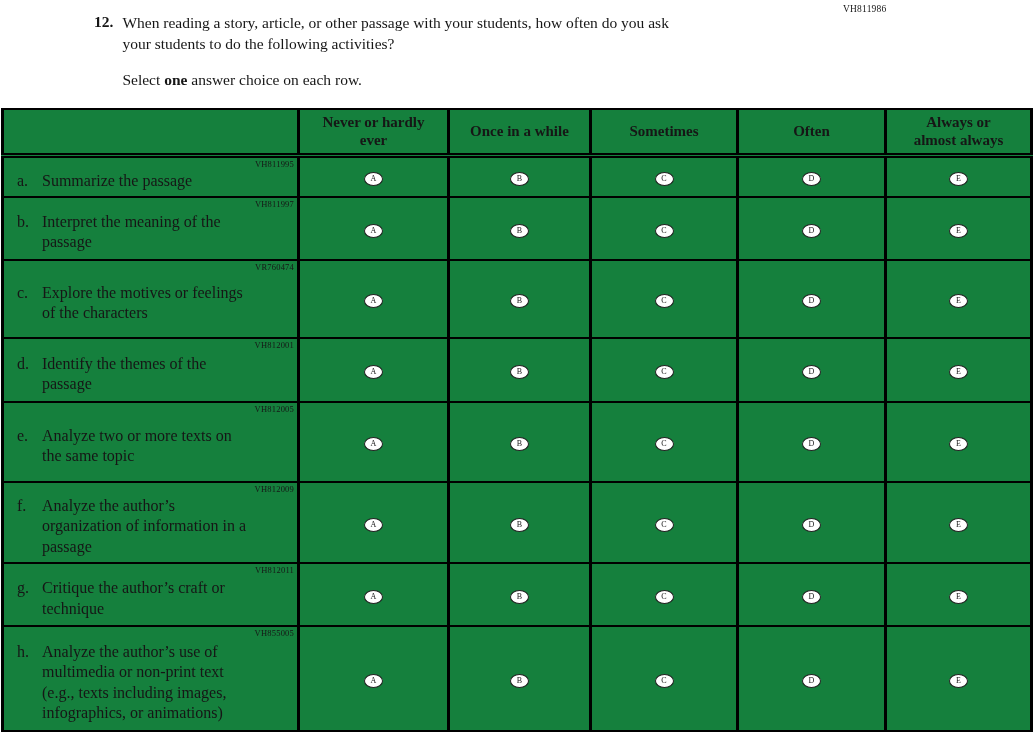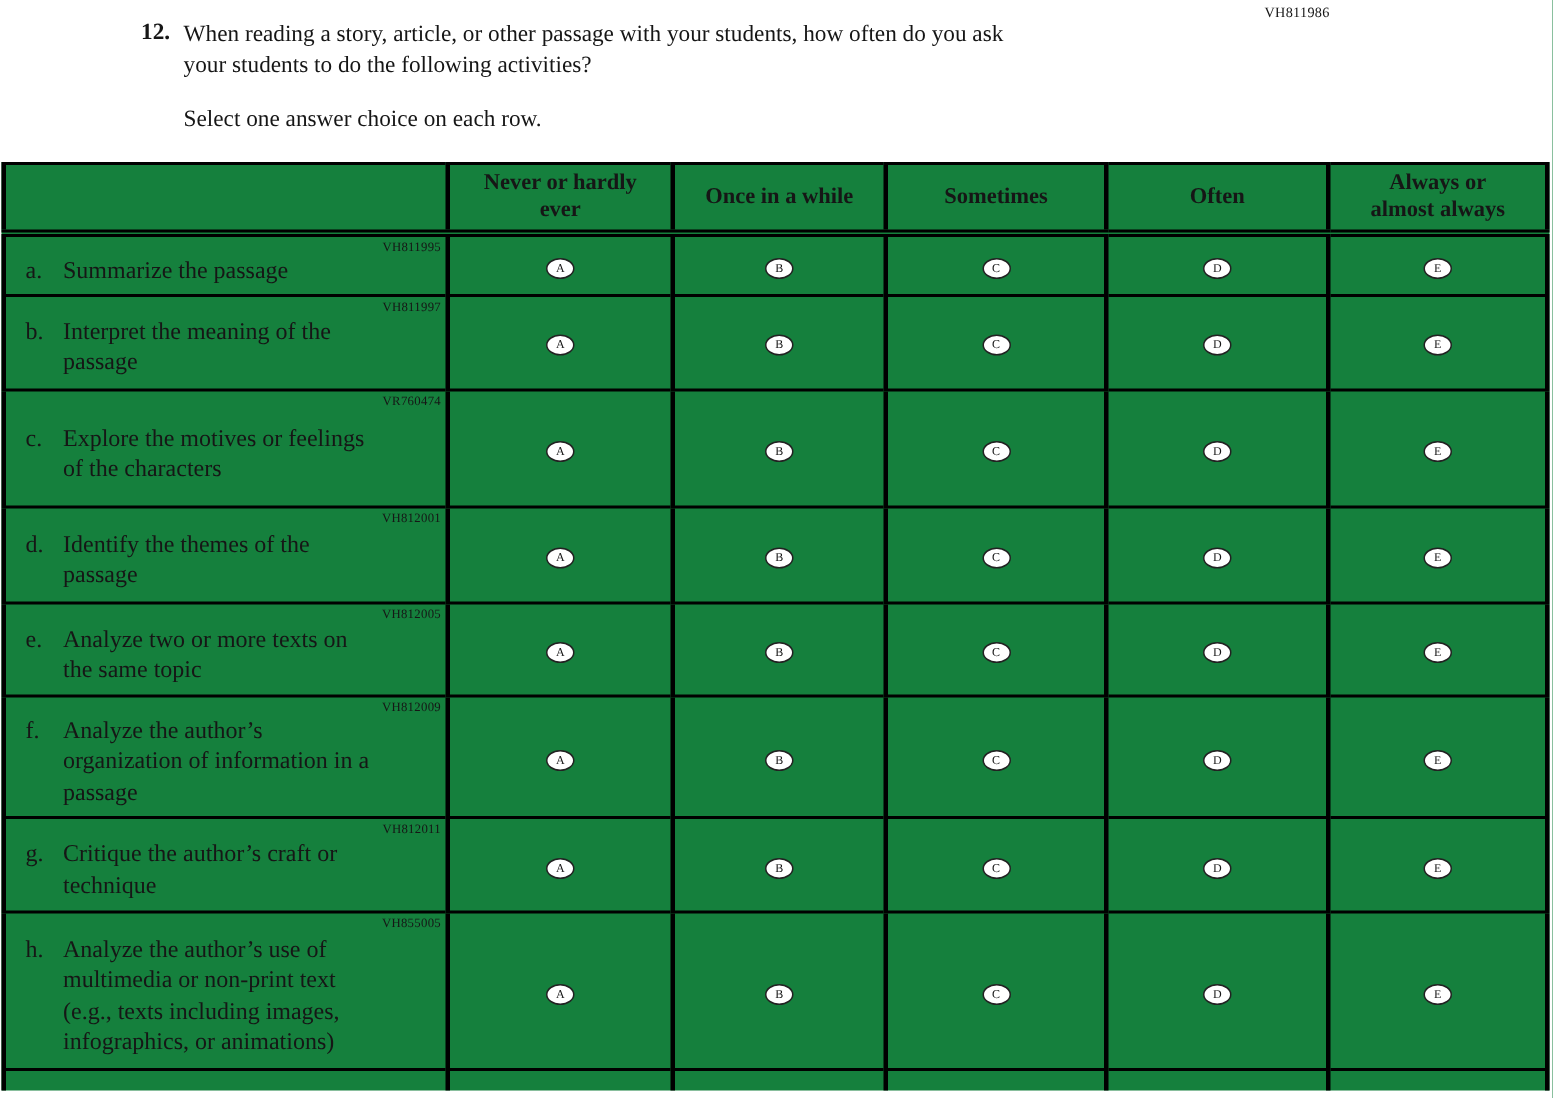--- a/index.html
+++ b/index.html
@@ -7,21 +7,21 @@
     width:1035px;height:732px;overflow:hidden;background:#fff;
     font-family:"Liberation Serif","DejaVu Serif",serif;color:#161616;
     position:relative;
   }
   .page{position:absolute;inset:0;}
   .top-code{position:absolute;left:843px;top:4px;font-size:9.5px;letter-spacing:.2px;}
   .question{position:absolute;left:94px;top:13px;display:flex;}
   .qnum{font-weight:700;font-size:15.5px;margin-right:9px;text-align:center;}
   .qmain{font-size:15.5px;line-height:1.34;white-space:pre-line;}
   .qselect{margin-top:16px;font-size:15.5px;}
-  .qselect b{font-weight:400;}
+  .qselect b{font-weight:700;}
 
   table.grid{
     position:absolute;left:1px;top:108px;
     border-collapse:collapse;table-layout:fixed;width:1029px;
     background:#15803d;
   }
   .grid th,.grid td{
     border:2px solid #000;
     border-left-width:3px;border-right-width:3px;
     padding:0;
@@ -29,21 +29,21 @@
   .grid thead th{
     border-bottom:5px double #000;
     font-size:15px;font-weight:700;text-align:center;vertical-align:middle;
     line-height:1.2;white-space:pre-line;padding:3px 2px;
   }
   thead tr{height:46px;}
   tbody tr.r1{height:41px;padding-left:20px;}
   tbody tr.r2{height:63px;}
   tbody tr.r3{height:78px;}
   tbody tr.r4{height:64px;padding-left:41px;}
-  tbody tr.r5{height:62px;}
+  tbody tr.r5{height:80px;}
   tbody tr.r6{height:81px;}
   tbody tr.r7{height:63px;}
   tbody tr.r8{height:105px;}
   tbody tr.partial{height:14px;}
   tbody tr.partial td{border-bottom:0;}
 
   td.item{
     position:relative;vertical-align:middle;
     padding:13px 4px 5px 13px;font-size:16px;line-height:1.28;
   }

